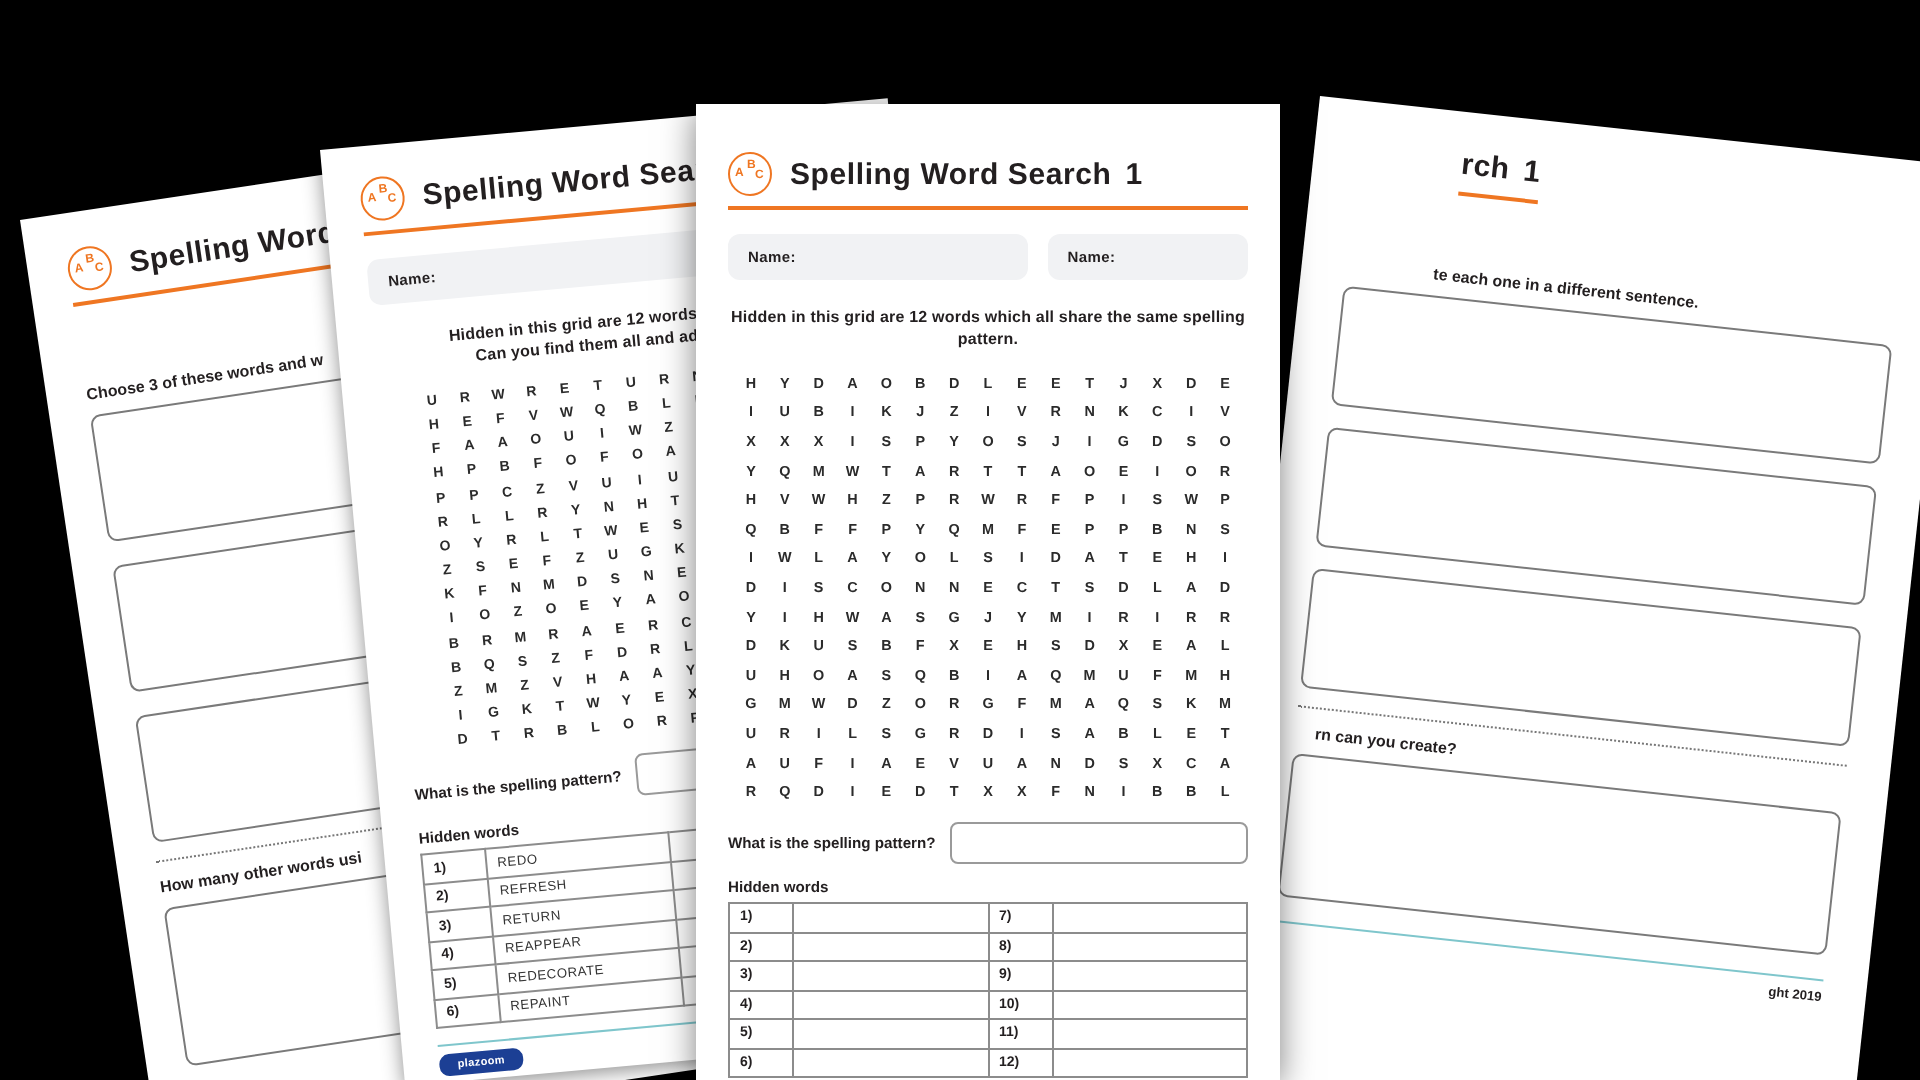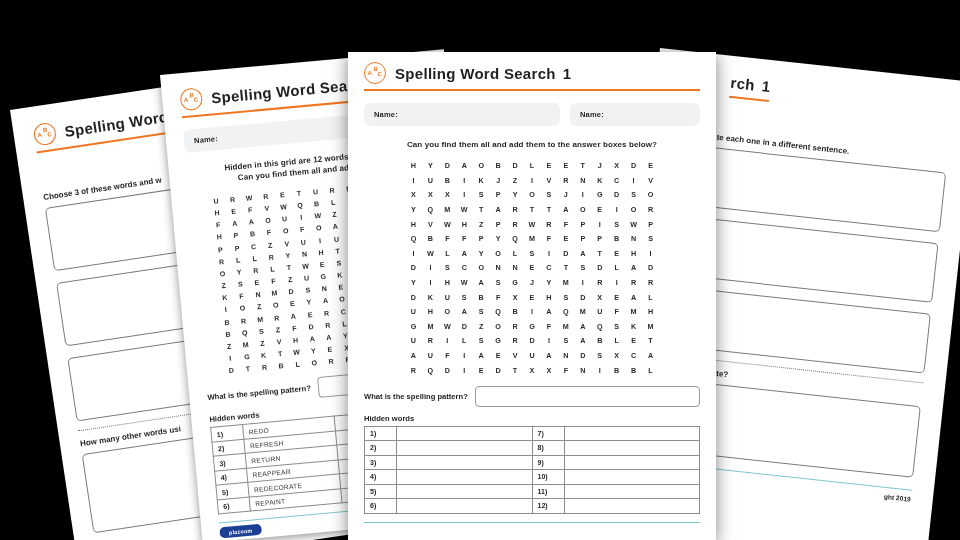--- a/index.html
+++ b/index.html
@@ -97,22 +97,22 @@
     padding:18px 22px 0 22px;box-sizing:border-box;
   }
   
   #sheetB{
     left:160px;top:75px;width:285px;height:470px;
     transform:rotate(-5.2deg);transform-origin:top left;
     padding:16px 18px 0 18px;box-sizing:border-box;
   }
   
   #sheetC{
-    left:348px;top:52px;width:368px;height:488px;
-    padding:10px 16px 0 16px;box-sizing:border-box;
+    left:348px;top:52px;width:292px;height:488px;
+    padding:24px 16px 0 16px;box-sizing:border-box;
     box-shadow:0 3px 16px rgba(0,0,0,.5);
   }
   #sheetC .grid{grid-template-columns:repeat(15,1fr);row-gap:5.6px;width:254px;}
   #sheetB .grid{grid-template-columns:repeat(15,1fr);row-gap:5.2px;width:250px;margin-left:18px;}
   #sheetB .grid .cel{font-size:7px;}
 </style>
 </head>
 <body>
 
 <div id="stage">
@@ -475,21 +475,21 @@
       </div>
     </div>
     <div class="rule"></div>
 
     <div class="namebar">
       <div class="fld name">Name:</div>
       <div class="fld date">Name:</div>
     </div>
 
     <div class="instr">
-      <div>Can you find them all and add them to the answer boxes below?</div>
+      <div>Hidden in this grid are 12 words which all share the same spelling pattern.</div>
     </div>
 
     <div class="grid" id="gridC">
         <div class="cel">H</div>
         <div class="cel">Y</div>
         <div class="cel">D</div>
         <div class="cel">A</div>
         <div class="cel">O</div>
         <div class="cel">B</div>
         <div class="cel">D</div>

